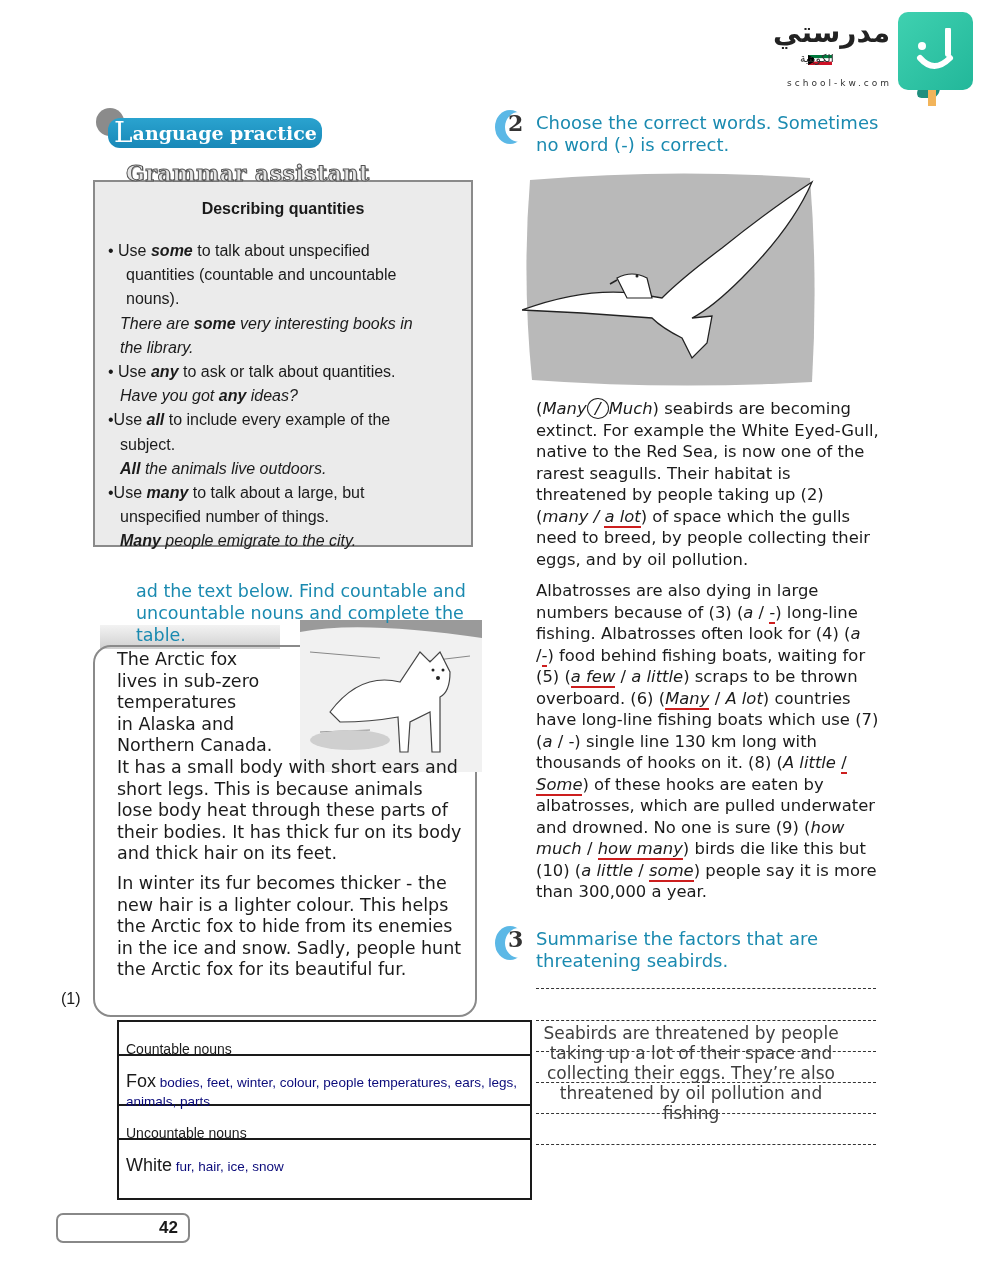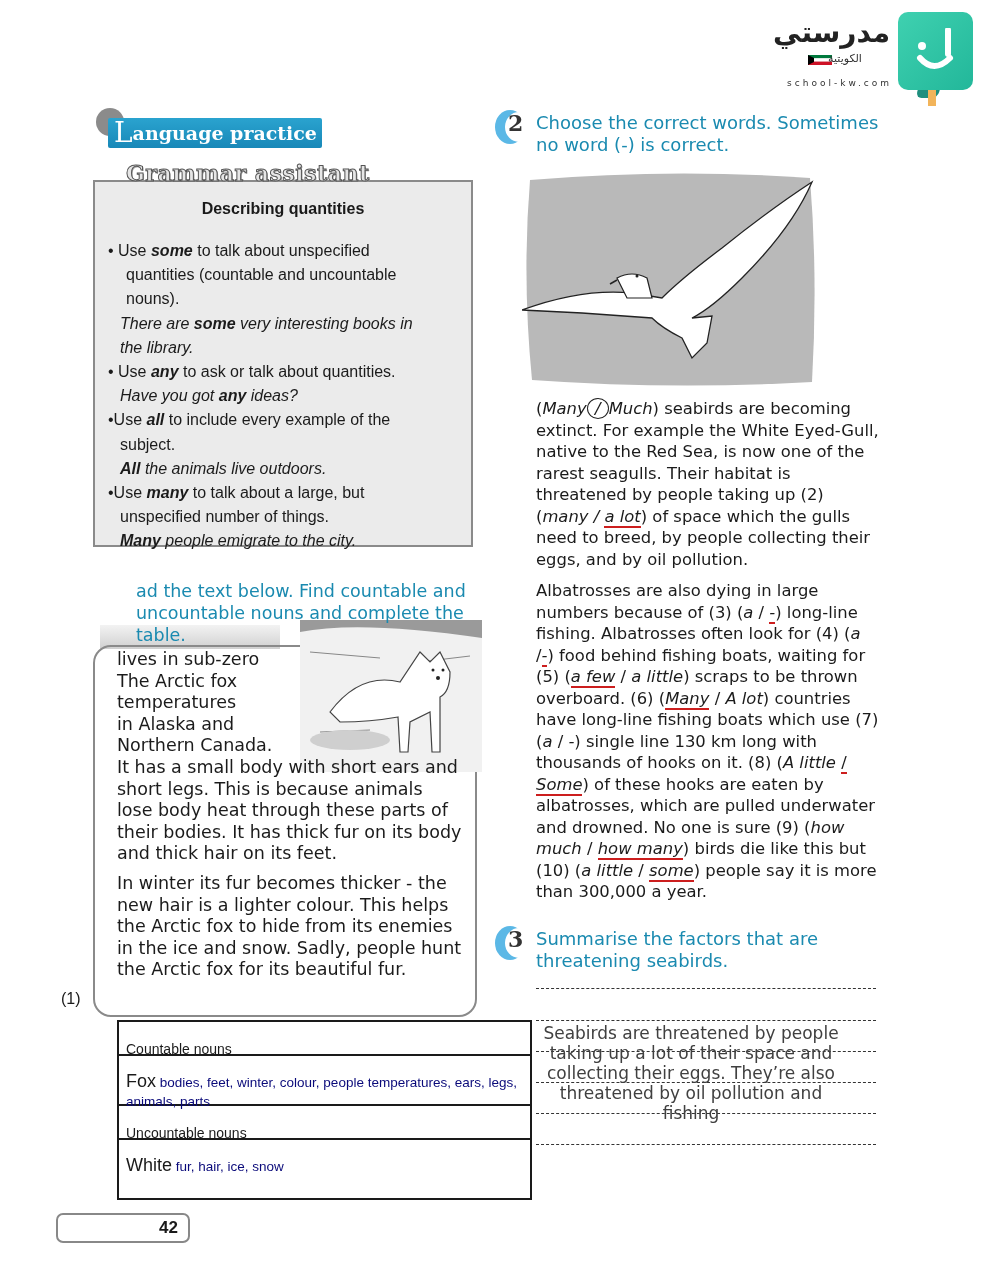--- a/index.html
+++ b/index.html
@@ -9,29 +9,29 @@
 
   
   .logo-box { left: 898px; top: 12px; width: 75px; height: 78px; border-radius: 10px;
               background: linear-gradient(135deg,#3fd1b0,#22b79a); }
   .logo-tail { left: 918px; top: 80px; width: 22px; height: 18px; background:#1f8f7e;
                transform: skewX(-15deg); border-radius: 0 0 6px 6px; }
   .logo-stick { left: 928px; top: 86px; width: 8px; height: 20px; background:#f2b45a; }
   .logo-face { left: 912px; top: 28px; width: 48px; height: 48px; }
   .logo-ar { left: 778px; top: 16px; width: 112px; text-align: right; font-size: 28px;
              font-weight: bold; color: #222; font-family: "DejaVu Sans", sans-serif; }
-  .logo-sub { left: 800px; top: 52px; width: 90px; text-align: center; font-size: 11px; color:#333; }
+  .logo-sub { left: 800px; top: 52px; width: 90px; text-align: left; font-size: 11px; color:#333; }
   .flag { left: 808px; top: 55px; width: 24px; height: 10px; }
   .logo-url { left: 772px; top: 78px; width: 120px; text-align: right; font-size: 9px;
               letter-spacing: 3px; color: #333; }
 
   
   .lp-circle { left: 96px; top: 108px; width: 28px; height: 28px; border-radius: 50%; background:#8b8b8b; }
   .lp-banner { left: 108px; top: 118px; width: 214px; height: 30px; background: linear-gradient(#2aa3cf,#1888b8);
-               border-radius: 2px; color: #fff; font-family: "DejaVu Serif", serif; font-weight: bold;
+               border-radius: 12px; color: #fff; font-family: "DejaVu Serif", serif; font-weight: bold;
                font-size: 19px; line-height: 30px; padding-left: 6px; box-sizing: border-box; }
   .lp-banner .big-l { font-size: 28px; font-weight: normal; vertical-align: -2px; }
 
   
   .ga-box { left: 93px; top: 180px; width: 380px; height: 367px; background: #ebebeb;
             border: 2px solid #8a8a8a; box-sizing: border-box; }
   .ga-title { left: 126px; top: 160px; font-family: "DejaVu Serif", serif; font-weight: bold; font-size: 22px;
               color: #e6e6e6; -webkit-text-stroke: 1px #555; text-shadow: 1px 1px 0 #999; letter-spacing: 0.5px; }
   .ga-heading { left: 93px; top: 200px; width: 380px; text-align: center; font-size: 16px; font-weight: bold;
                 font-family: "Liberation Sans", sans-serif; }
@@ -142,22 +142,22 @@
   <path d="M0 20 Q60 8 182 26 L182 8 L0 8 Z" fill="#9a9a9a"></path>
   <path d="M10 40 L80 46 M120 50 L170 44 M20 120 L70 118" stroke="#888" stroke-width="1"></path>
   <ellipse cx="50" cy="128" rx="40" ry="10" fill="#cfcfcf"></ellipse>
   <path d="M30 100 Q60 60 100 70 L120 40 L130 50 L140 40 L150 60 Q150 80 140 85 L140 140 L132 140 L130 100 L110 110 L108 140 L100 140 L98 105 Q70 110 40 110 Z" fill="#fff" stroke="#444" stroke-width="1.2"></path>
   <circle cx="133" cy="58" r="1.5" fill="#222"></circle>
     <circle cx="143" cy="58" r="1.5" fill="#222"></circle>
   <circle cx="138" cy="66" r="2" fill="#222"></circle>
 </svg>
 <div class="abs ex1-instr">ad the text below. Find countable and uncountable nouns and complete the table.</div>
 <div class="abs fox-text">
+  <div>The Arctic fox</div>
   <div>lives in sub-zero</div>
-  <div>The Arctic fox</div>
   <div>temperatures</div>
   <div>in Alaska and</div>
   <div>Northern Canada.</div>
   <p>It has a small body with short ears and short legs. This is because animals lose body heat through these parts of their bodies. It has thick fur on its body and thick hair on its feet.</p>
   <p>In winter its fur becomes thicker - the new hair is a lighter colour. This helps the Arctic fox to hide from its enemies in the ice and snow. Sadly, people hunt the Arctic fox for its beautiful fur.</p>
 </div>
 <div class="abs num1">(1)</div>
 
 <div class="abs noun-table">
   <div class="row hdr r1">Countable nouns</div>

